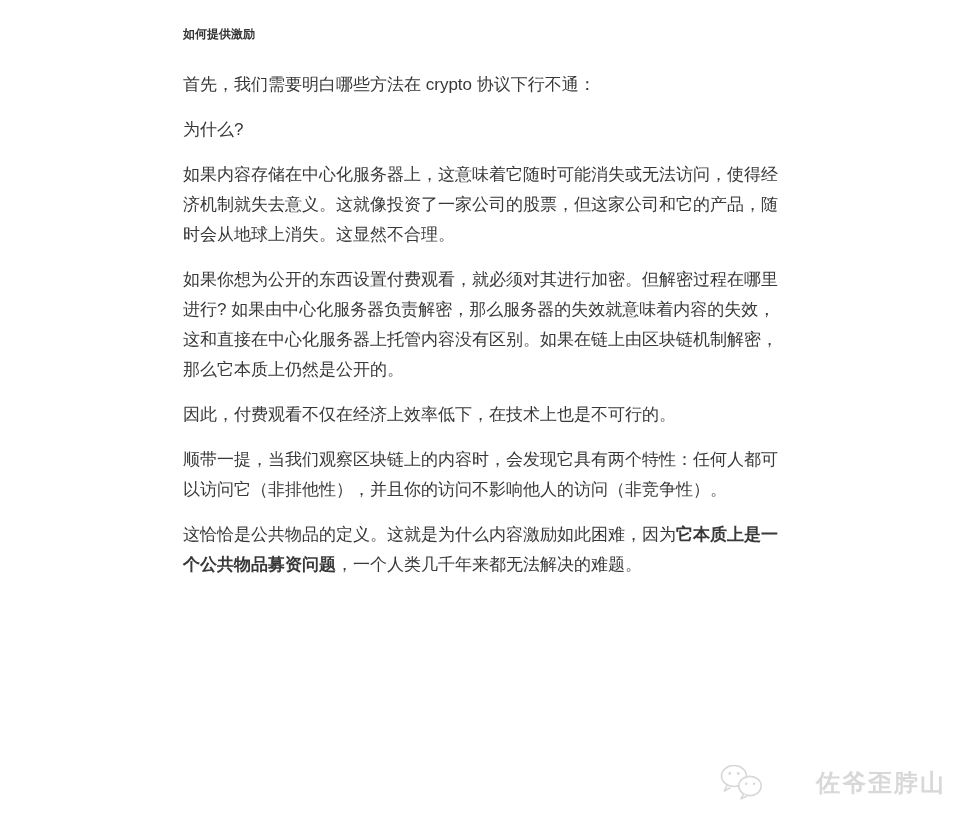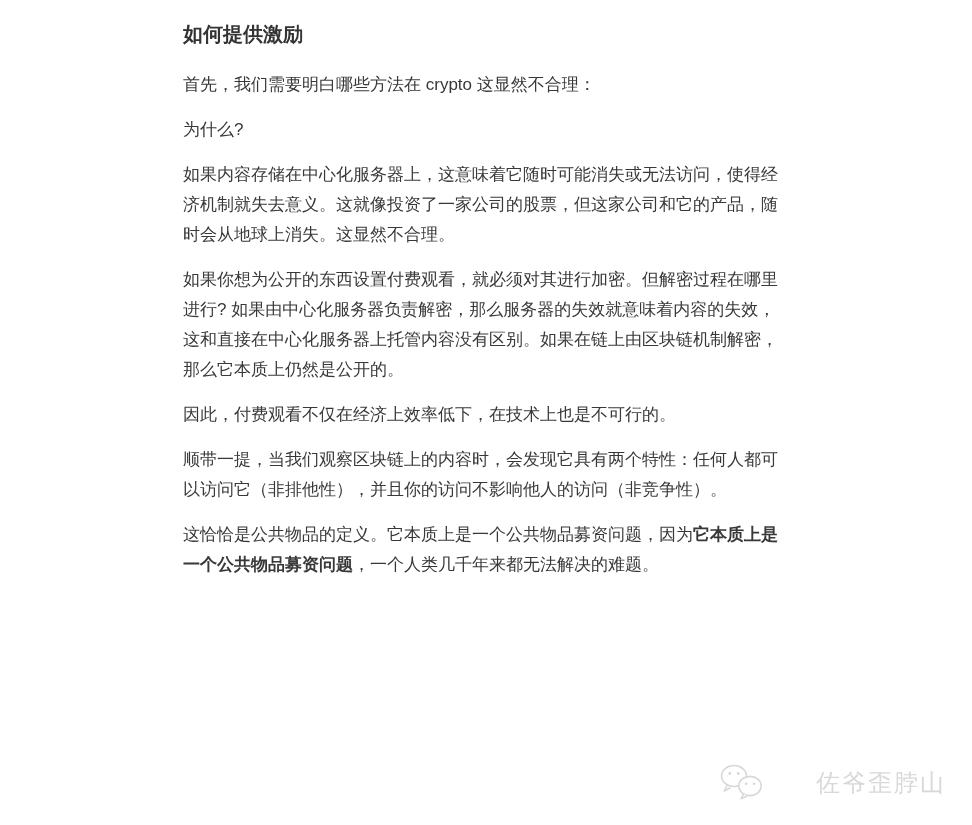--- a/index.html
+++ b/index.html
@@ -22,21 +22,21 @@
     font-family: "Liberation Sans", "DejaVu Sans", sans-serif;
   }
   .article {
     position: absolute;
     left: 183px;
     top: 21px;
     width: 608px;
     color: var(--color-text);
   }
   .article-title {
-    font-size: 20px;
+    font-size: 12px;
     line-height: 27px;
     font-weight: 700;
     color: var(--color-title);
     margin: 0 0 22px 0;
   }
   .article-body p {
     font-size: 17px;
     line-height: 30px;
     margin: 0 0 15px 0;
     color: var(--color-text);
@@ -56,37 +56,37 @@
     white-space: nowrap;
   }
   .wm-icon {
     display: inline-flex;
     width: 46px;
     height: 40px;
   }
   .wm-label {
     font-size: 24px;
     letter-spacing: 2px;
-    font-weight: 400;
+    font-weight: 700;
     margin-left: 44px;
   }
 </style>
 </head>
 <body>
 
 <div class="article">
   <h1 class="article-title">如何提供激励</h1>
   <div class="article-body" id="article-body">
-      <p><span>首先，我们需要明白哪些方法在 crypto 这显然不合理：</span></p>
+      <p><span>首先，我们需要明白哪些方法在 crypto 协议下行不通：</span></p>
       <p><span>为什么?</span></p>
       <p><span>如果内容存储在中心化服务器上，这意味着它随时可能消失或无法访问，使得经济机制就失去意义。这就像投资了一家公司的股票，但这家公司和它的产品，随时会从地球上消失。这显然不合理。</span></p>
       <p><span>如果你想为公开的东西设置付费观看，就必须对其进行加密。但解密过程在哪里进行? 如果由中心化服务器负责解密，那么服务器的失效就意味着内容的失效，这和直接在中心化服务器上托管内容没有区别。如果在链上由区块链机制解密，那么它本质上仍然是公开的。</span></p>
       <p><span>因此，付费观看不仅在经济上效率低下，在技术上也是不可行的。</span></p>
       <p><span>顺带一提，当我们观察区块链上的内容时，会发现它具有两个特性：任何人都可以访问它（非排他性），并且你的访问不影响他人的访问（非竞争性）。</span></p>
-      <p><span>这恰恰是公共物品的定义。它本质上是一个公共物品募资问题，因为</span><strong>它本质上是一个公共物品募资问题</strong><span>，一个人类几千年来都无法解决的难题。</span></p>
+      <p><span>这恰恰是公共物品的定义。这就是为什么内容激励如此困难，因为</span><strong>它本质上是一个公共物品募资问题</strong><span>，一个人类几千年来都无法解决的难题。</span></p>
     </div>
 </div>
 
 <div class="watermark">
   <span class="wm-icon">
     <svg width="46" height="40" viewBox="0 0 46 40" xmlns="http://www.w3.org/2000/svg" aria-hidden="true">
 
       <ellipse cx="15" cy="13" rx="12.5" ry="10.5" fill="none" stroke="currentColor" stroke-width="1.6"></ellipse>
       <path d="M8 22.5 L5.2 28 L11.5 24.8" fill="none" stroke="currentColor" stroke-width="1.6" stroke-linejoin="round"></path>
       <circle cx="10.8" cy="10.5" r="1.4" fill="currentColor"></circle>

